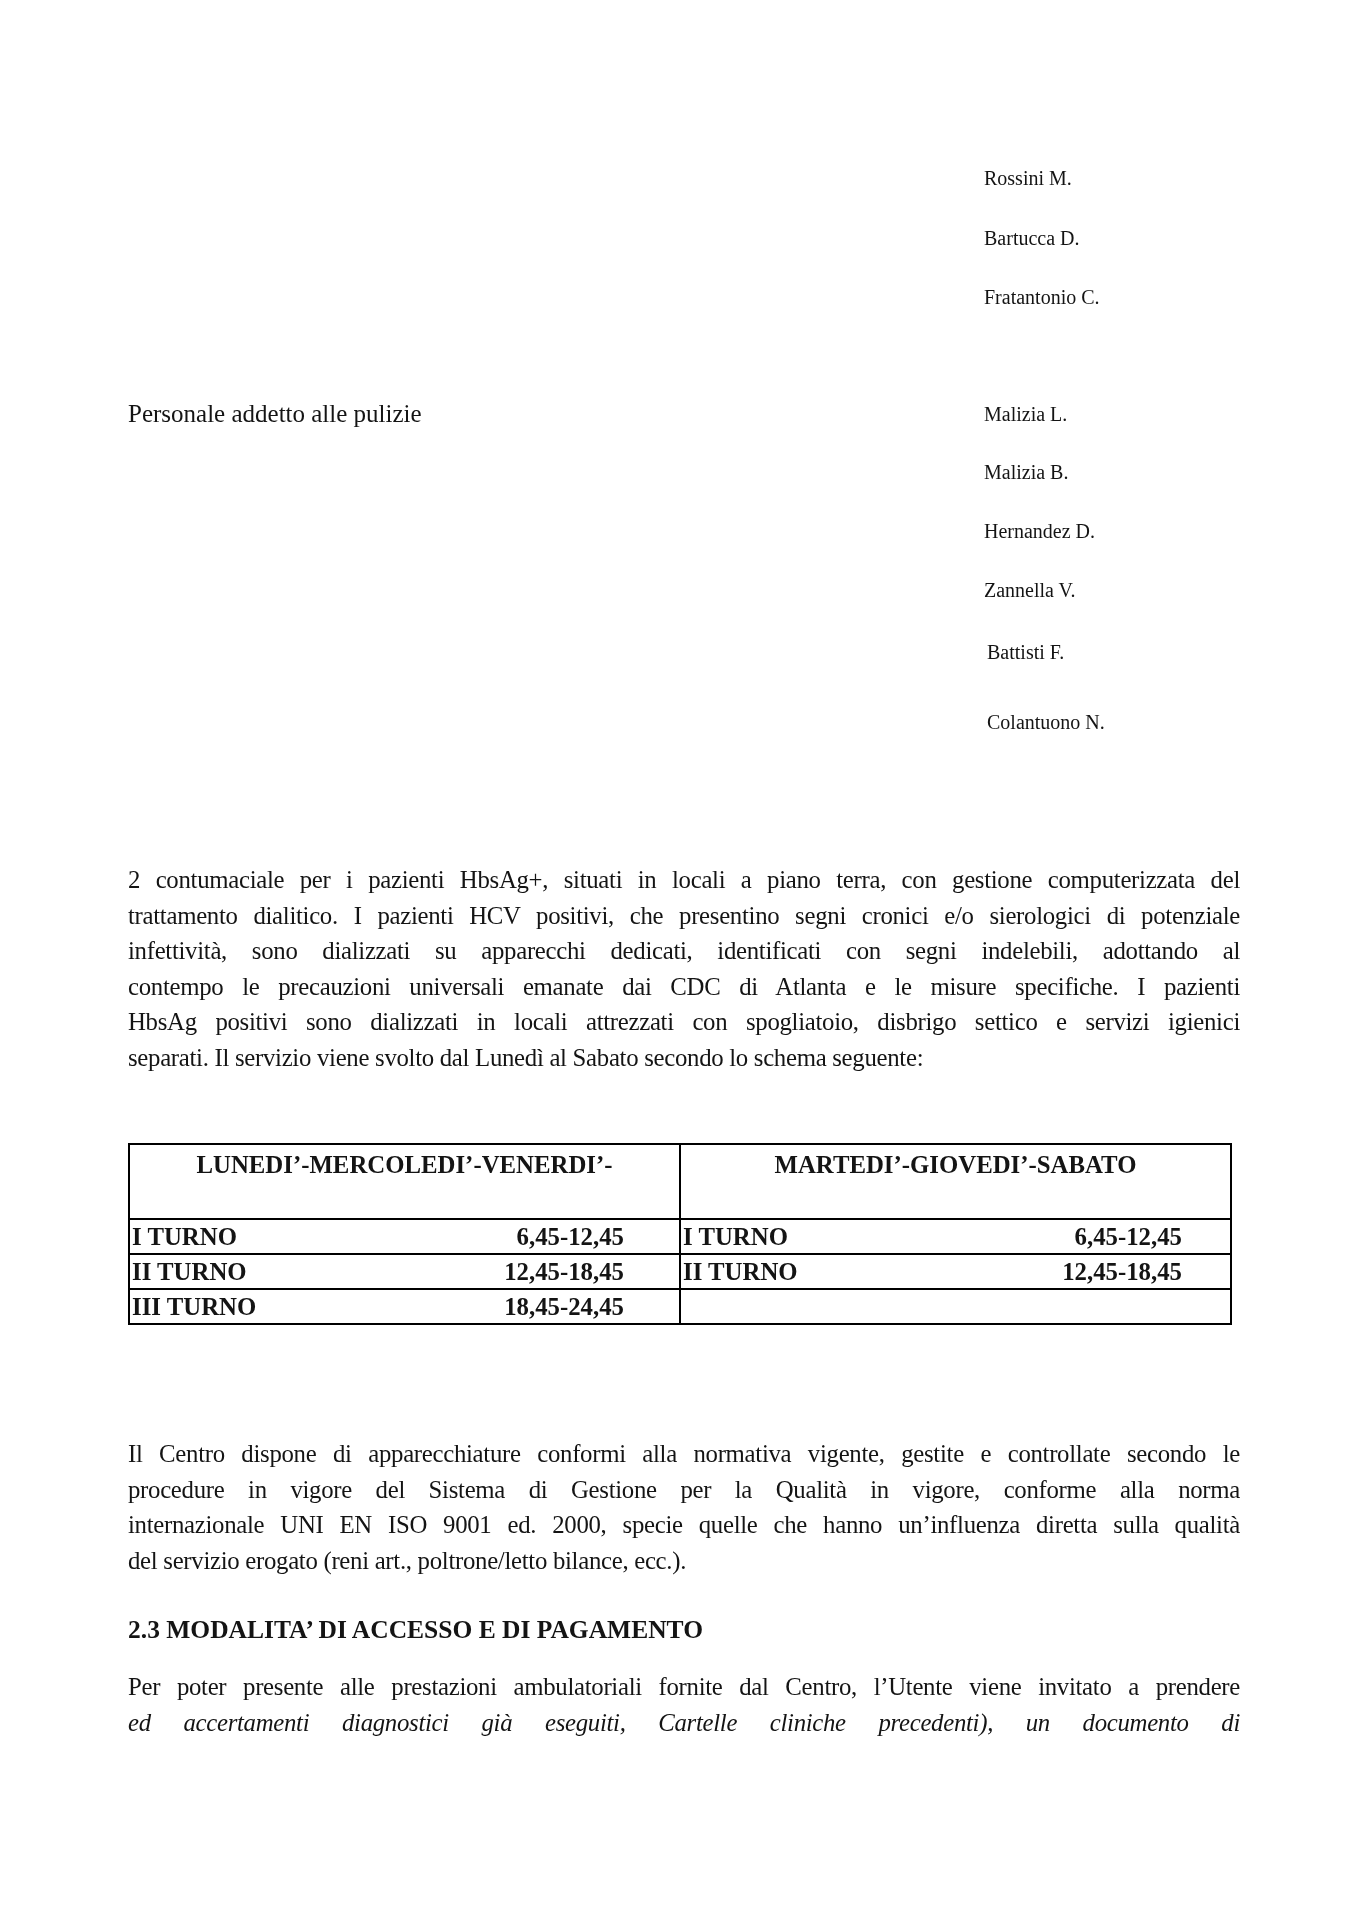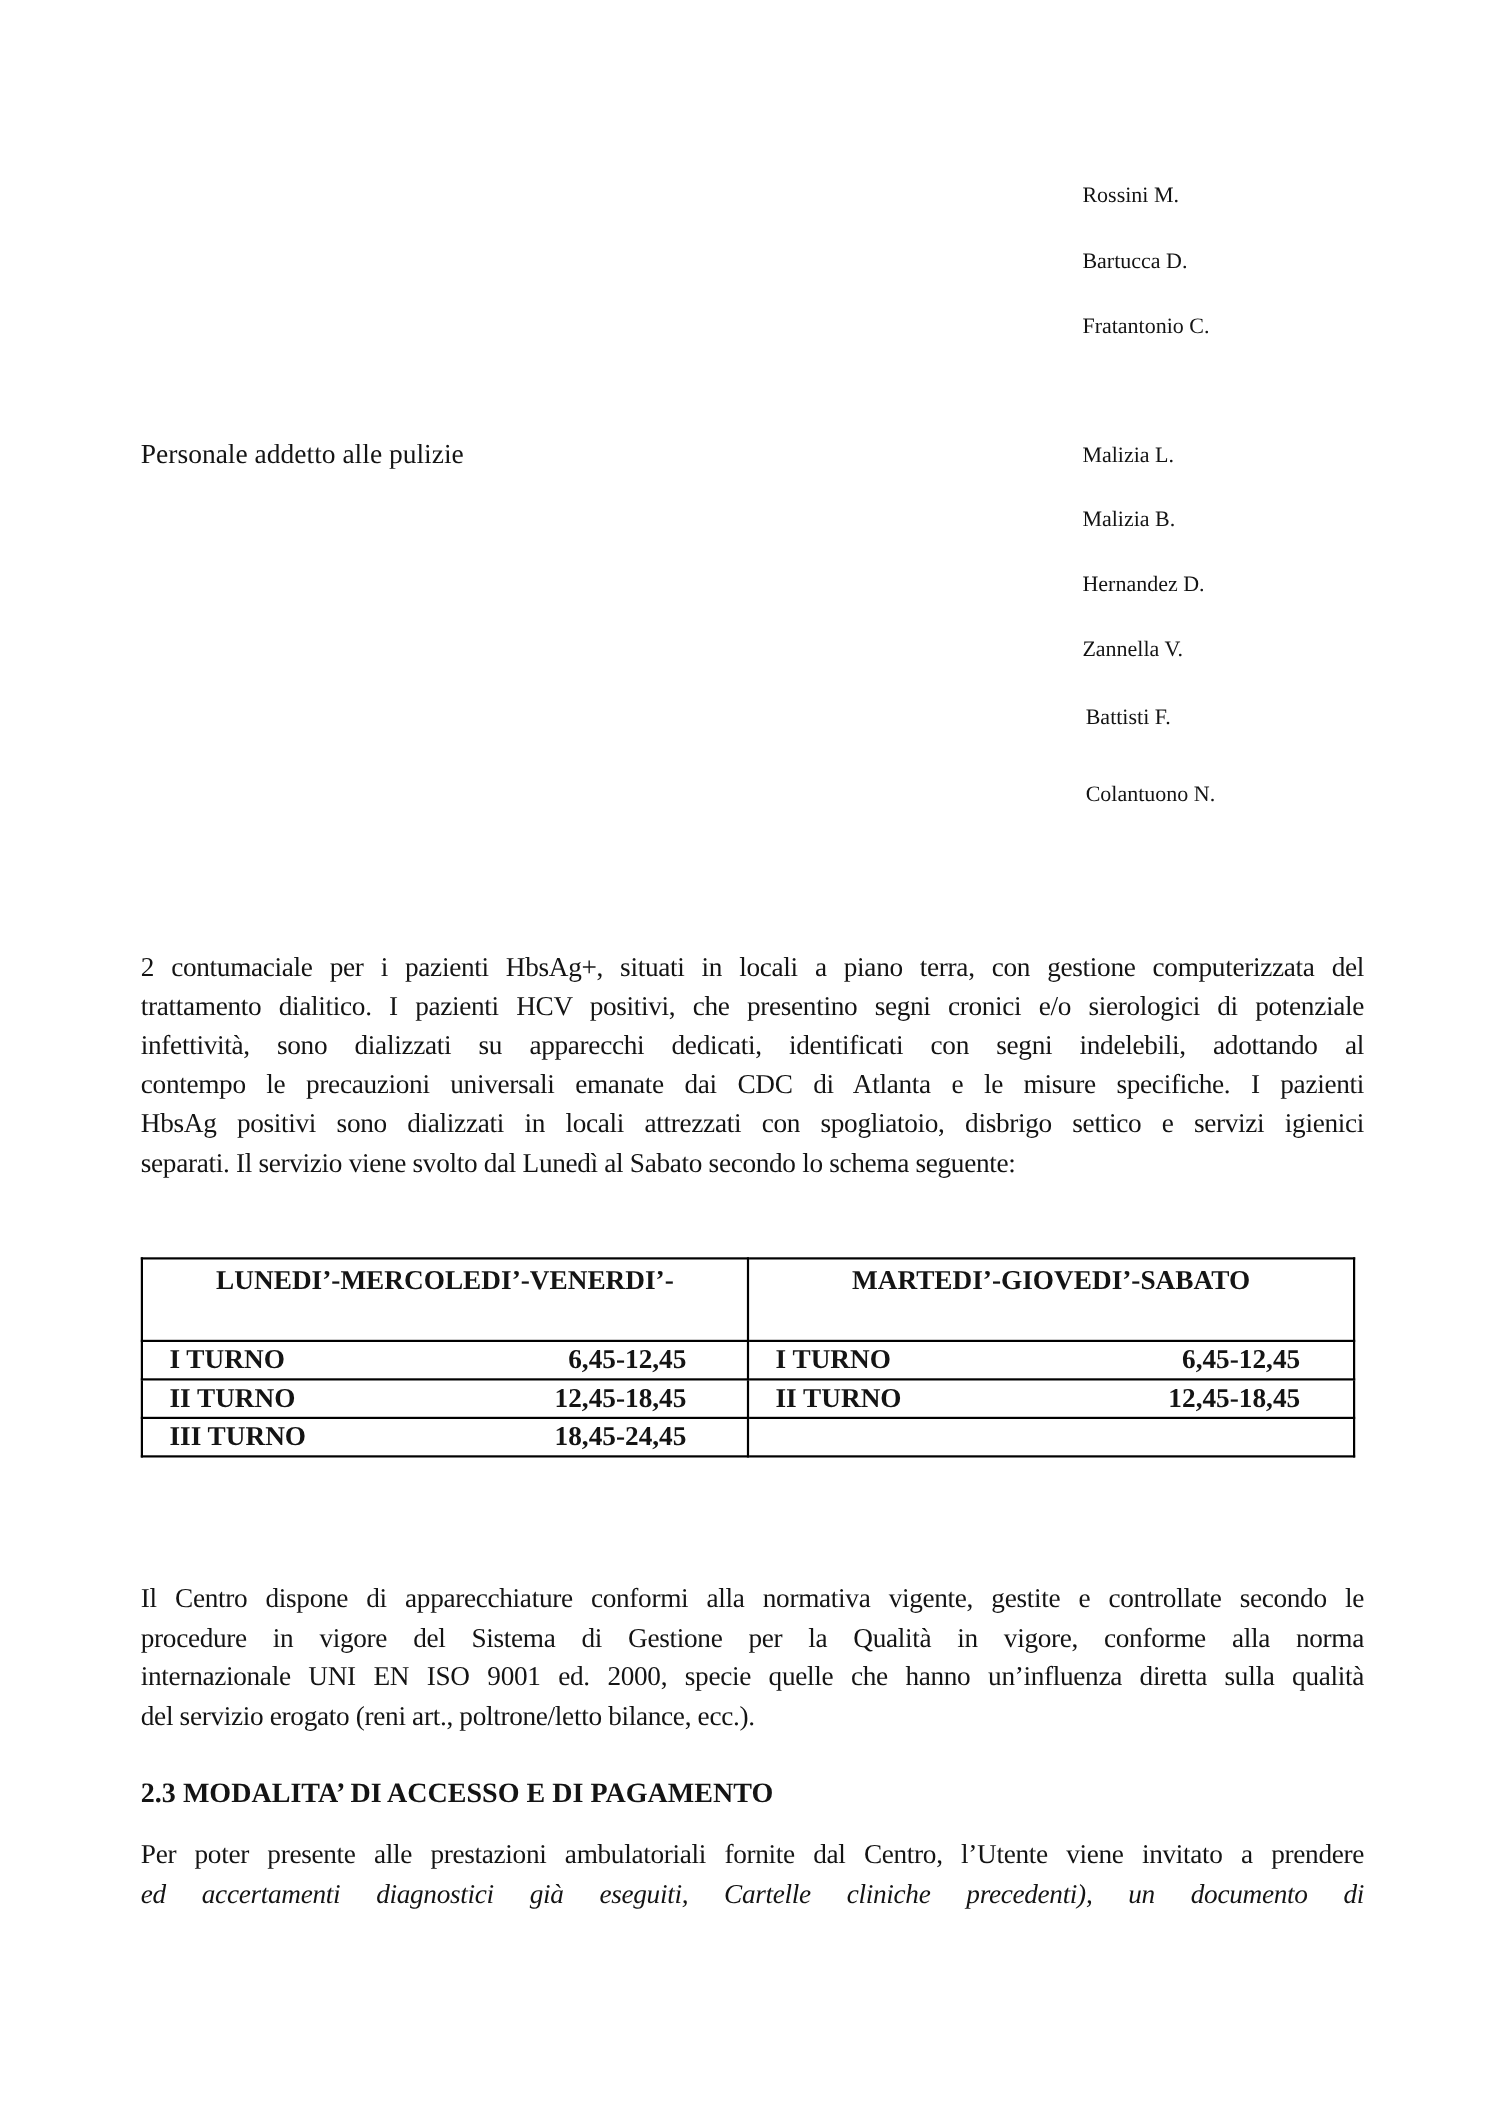--- a/index.html
+++ b/index.html
@@ -74,21 +74,21 @@
     text-align:center;
     padding-top:6px;
   }
   .sched .rw{
     height:33px;
   }
   .cellflex{
     display:flex;
     justify-content:space-between;
     align-items:center;
-    padding-left:24px;
+    padding-left:2px;
     padding-right:55px;
   }
   
   .heading{
     position:absolute;
     left:128px;
     top:1612px;
     height:36px;
     line-height:36px;
     font-size:25.5px;

